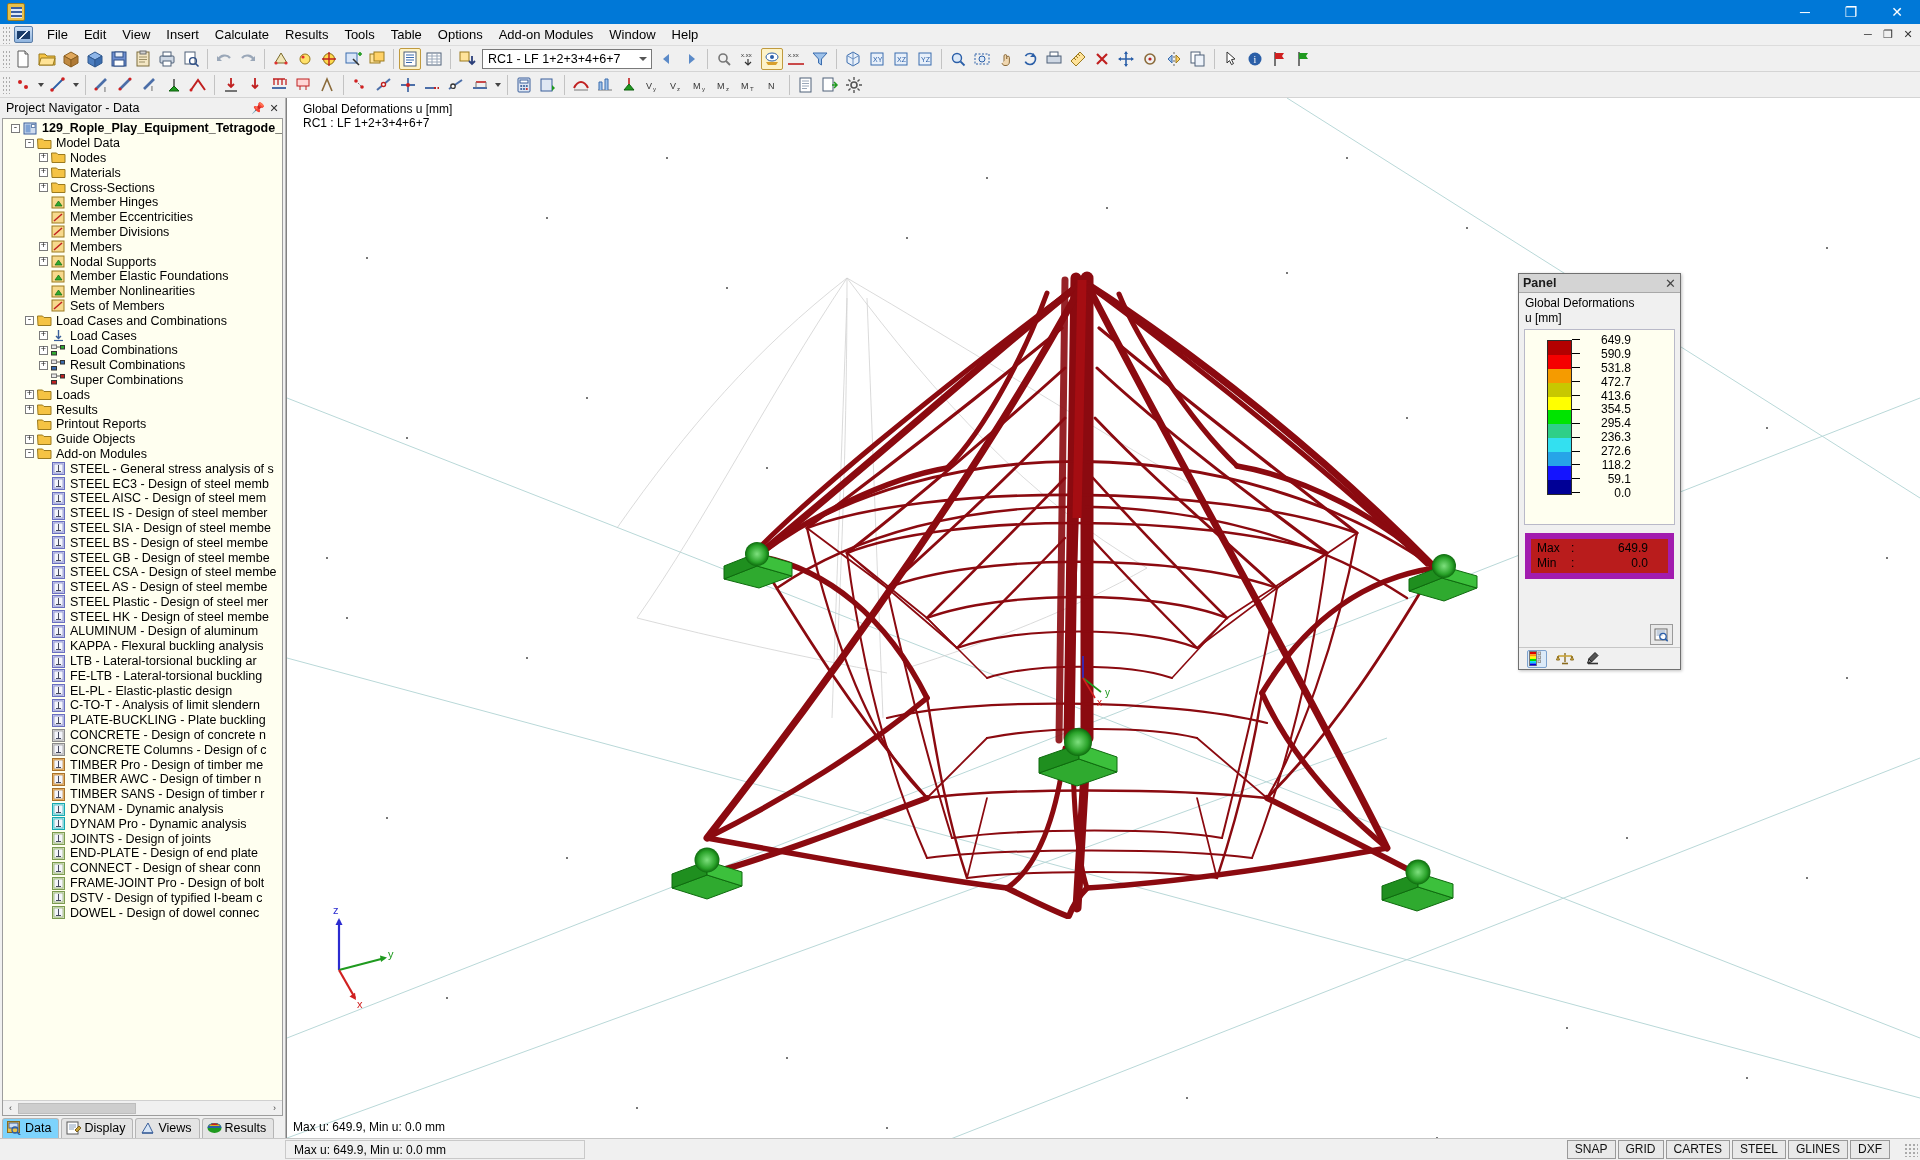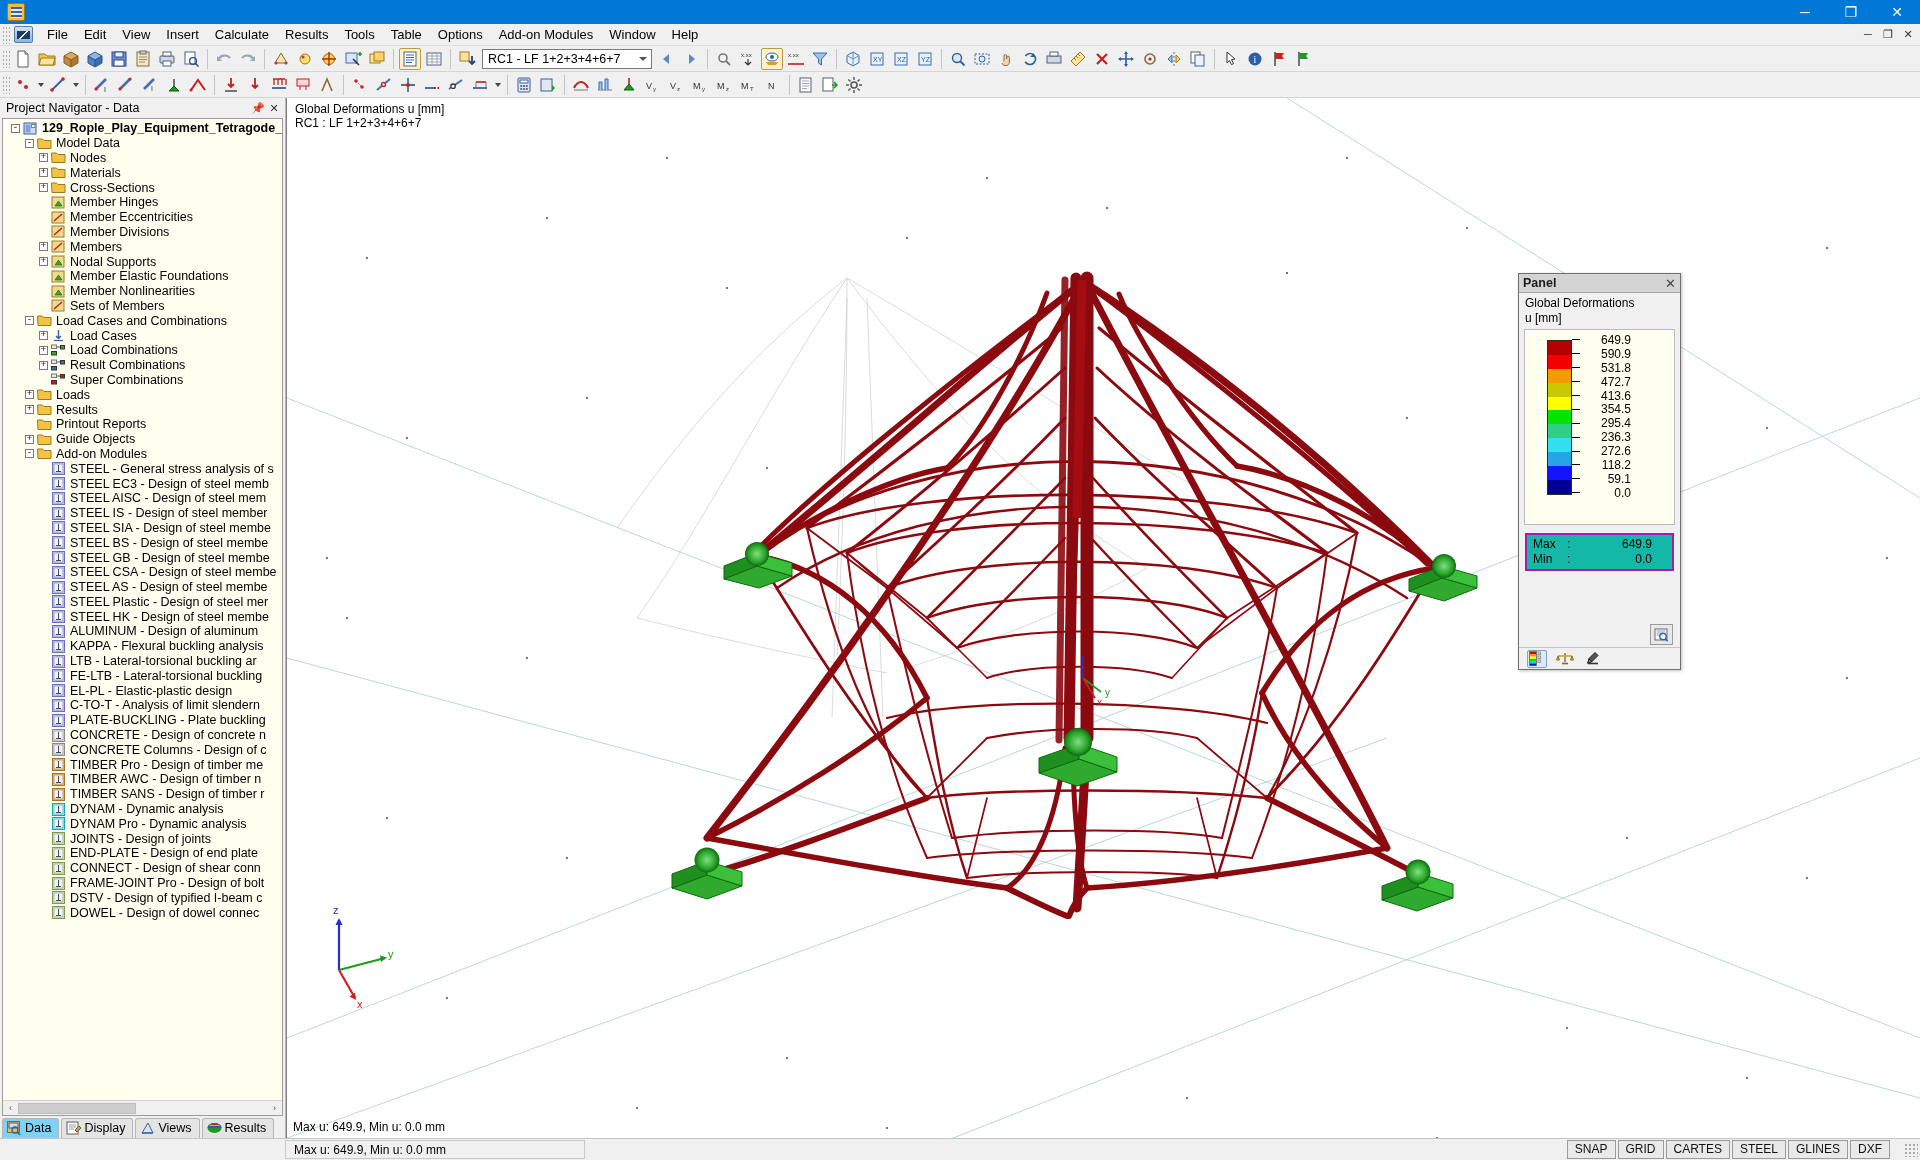--- a/index.html
+++ b/index.html
@@ -193,21 +193,21 @@
 
   
   #viewport {
     flex: 1;
     background: #ffffff;
     position: relative;
     border-left: 1px solid #828282;
     overflow: hidden;
   }
   #vp-label {
-    position: absolute; left: 8px; top: 4px;
+    position: absolute; left: 16px; top: 4px;
     font-size: 12px; line-height: 14px; color: #000;
     font-family: "Liberation Sans", sans-serif;
     white-space: pre-line;
     z-index: 5;
   }
   #vp-status {
     position: absolute; left: 6px; bottom: 4px;
     font-size: 12px; color: #000; z-index: 5;
   }
 
@@ -243,22 +243,22 @@
   }
   .lg-cell { height: 13.9px; }
   #legend-labels {
     position: absolute; left: 47px; top: 3px; width: 62px;
   }
   .lg-row { height: 13.9px; display: flex; align-items: center; }
   .lg-tick { width: 8px; height: 1px; background: #000; flex: none; }
   .lg-val { flex: 1; text-align: right; font-size: 12px; padding-right: 3px;
     font-family: "Liberation Sans", sans-serif; }
   #minmax {
-    margin: 8px 6px 0; background: #14b8a6;
-    border: 2px solid #a21caf; padding: 2px 6px;
+    margin: 8px 6px 0; background: #b91c1c;
+    border: 6px solid #a21caf; padding: 2px 6px;
     font-size: 12px;
   }
   #minmax div { display: flex; line-height: 15px; }
   #minmax .k { width: 34px; }
   #minmax .c { width: 14px; }
   #minmax .v { flex: 1; text-align: right; padding-right: 14px; }
   #panel-blank { flex: 1; margin: 6px 5px 0; position: relative; }
   #panel-zoombtn {
     position: absolute; right: 2px; bottom: 2px;
     width: 23px; height: 21px; border: 1px solid #9a9a9a; background: #e8e8e8;

